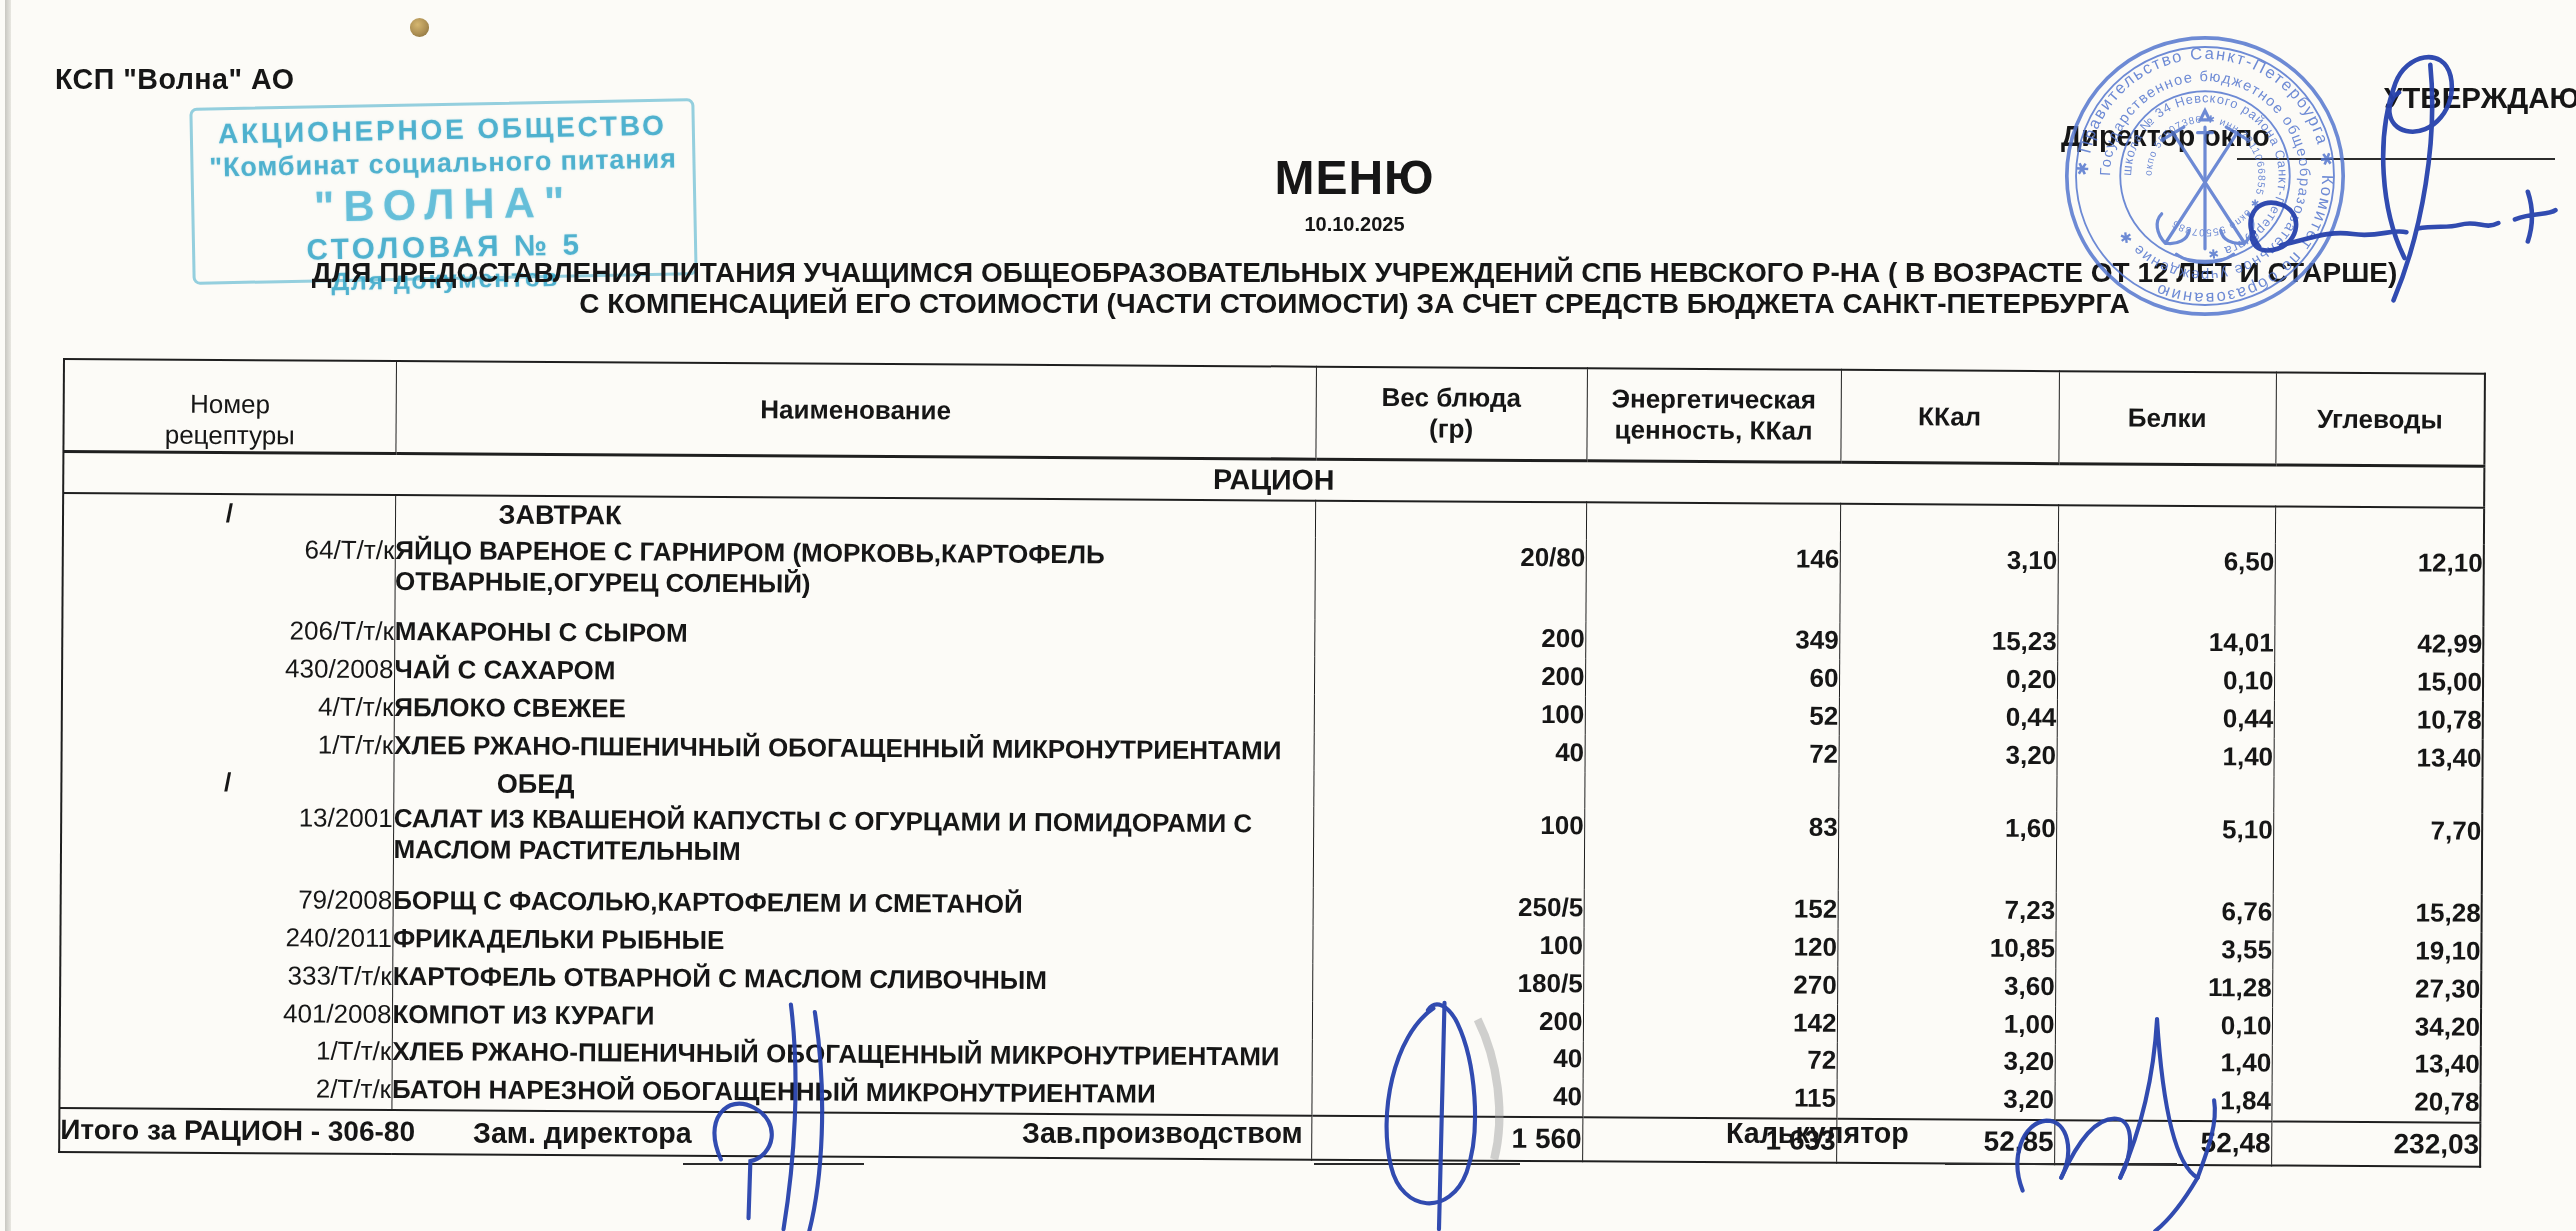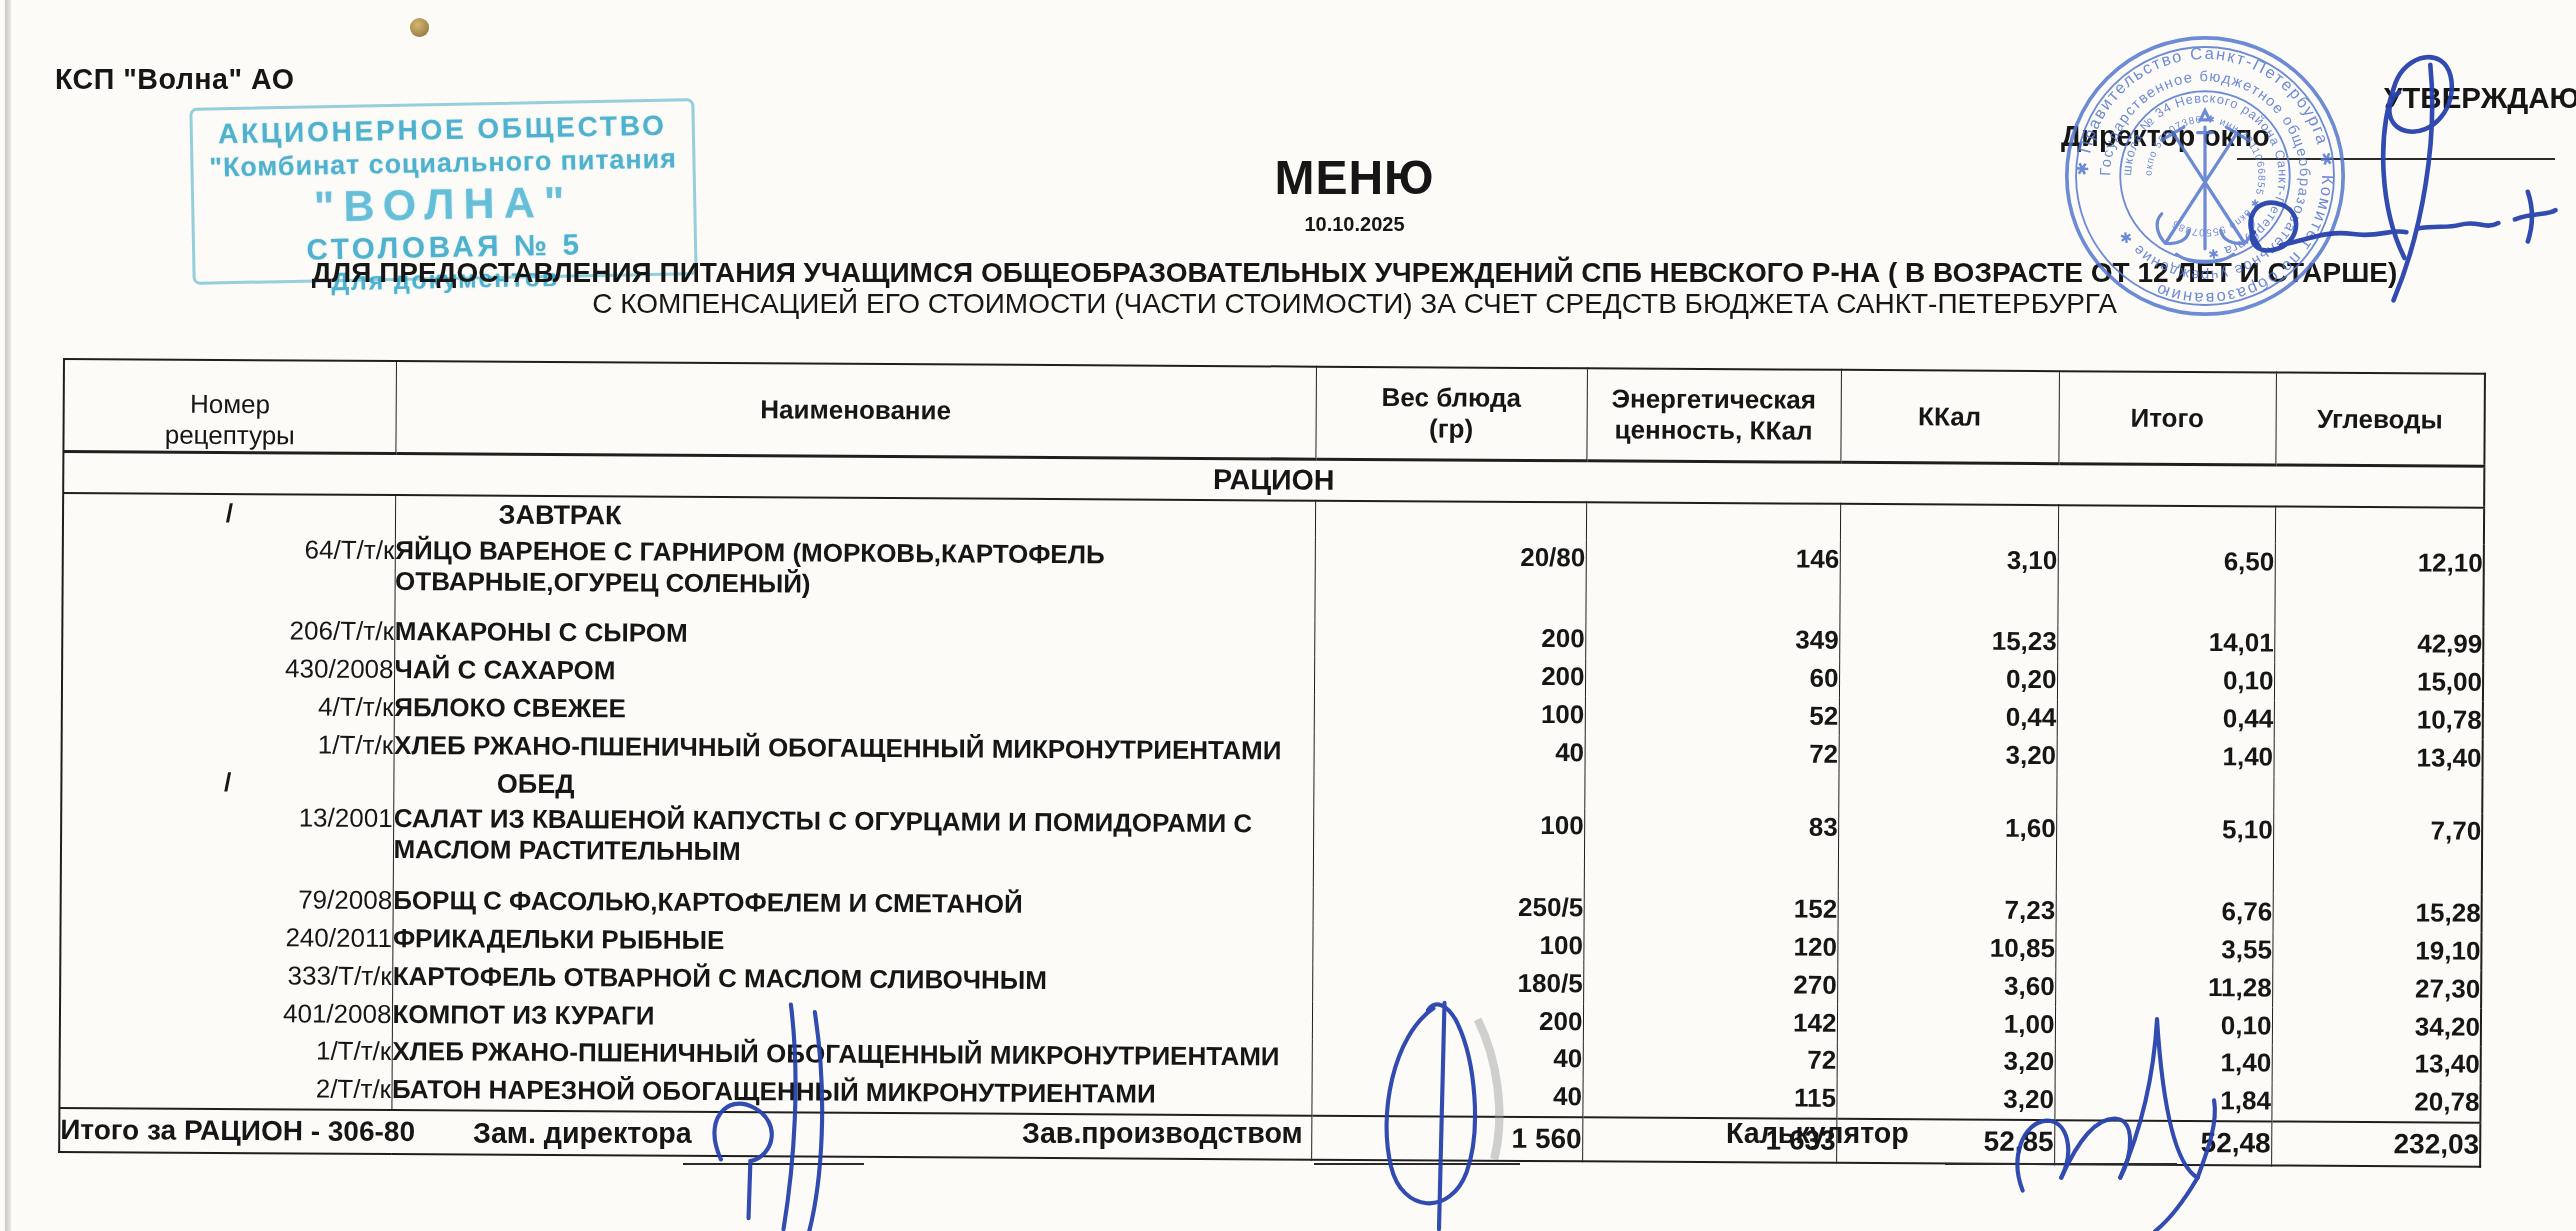--- a/index.html
+++ b/index.html
@@ -33,21 +33,21 @@
   .rect-stamp .l2{margin-top:5.5px;font-size:27px;letter-spacing:0.9px;font-weight:600;}
   .rect-stamp .l3{margin-top:6.4px;font-size:43px;font-weight:bold;letter-spacing:9.2px;color:rgba(70,178,210,.72);}
   .rect-stamp .l4{margin-top:6.4px;font-size:29.5px;letter-spacing:3.7px;font-weight:600;}
   .rect-stamp .l5{margin-top:5.5px;font-size:25px;letter-spacing:1.8px;font-weight:bold;}
 
   
   .title-block{position:absolute;left:157px;top:0;width:2395px;text-align:center;}
   .doc-title{position:absolute;left:0;right:0;top:150px;font-size:48px;font-weight:bold;letter-spacing:0.9px;}
   .doc-date{position:absolute;left:0;right:0;top:213px;font-size:20px;font-weight:600;}
   .doc-sub1{position:absolute;left:0;right:0;top:257px;font-size:28px;font-weight:bold;text-align:center;}
-  .doc-sub2{position:absolute;left:0;right:0;top:288px;font-size:28px;font-weight:normal;}
+  .doc-sub2{position:absolute;left:0;right:0;top:288px;font-size:28px;font-weight:bold;}
 
   
   .approve-label{position:absolute;left:2384px;top:81px;font-size:29.5px;font-weight:600;}
   .approver-title{position:absolute;left:2061px;top:120px;font-size:28.6px;font-weight:600;}
   .approve-line{position:absolute;left:2237px;top:158px;width:318px;border-top:2.8px solid #2c2c2c;}
 
   
   table.menu{
     position:absolute;left:63px;top:358px;width:2422px;
     border-collapse:collapse;table-layout:fixed;
@@ -172,21 +172,21 @@
         <col style="width:217px">
         <col style="width:209px">
     </colgroup>
     <tbody>
         <tr class="r-head">
       <th class="th-recipe"><span class="th-inner w170">Номер рецептуры</span></th>
       <th><span class="th-inner">Наименование</span></th>
       <th><span class="th-inner w180">Вес блюда (гр)</span></th>
       <th><span class="th-inner w250">Энергетическая ценность, ККал</span></th>
       <th><span class="th-inner">ККал</span></th>
-      <th><span class="th-inner">Итого</span></th>
+      <th><span class="th-inner">Белки</span></th>
       <th><span class="th-inner">Углеводы</span></th>
     </tr>
     <tr class="r-band">
       <td colspan="7">РАЦИОН</td>
     </tr>
 
     <tr class="r-sec">
       <td class="c-recipe sec">/</td>
       <td class="c-name sec">ЗАВТРАК</td>
       <td></td>

